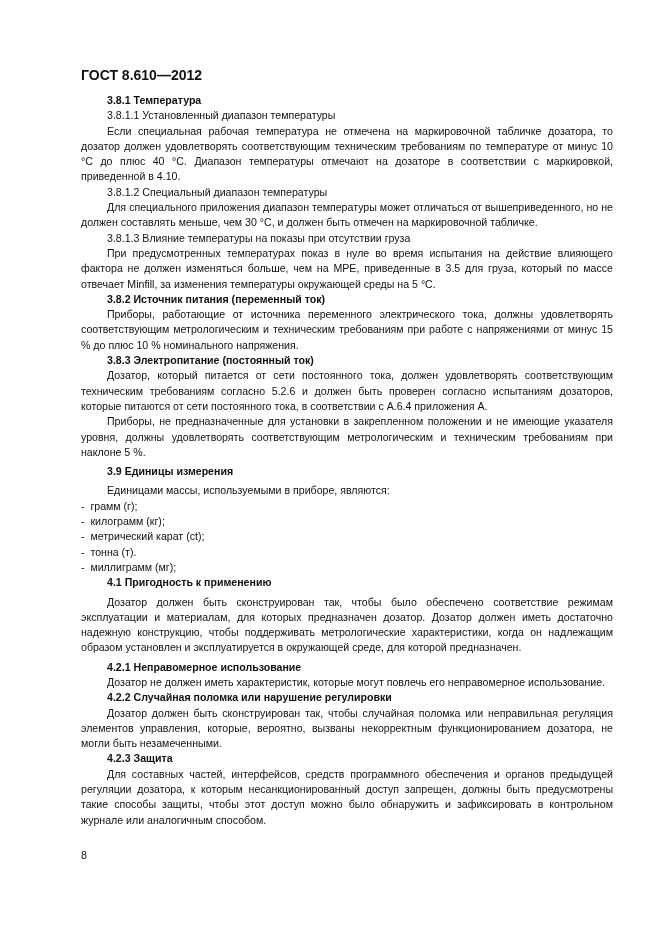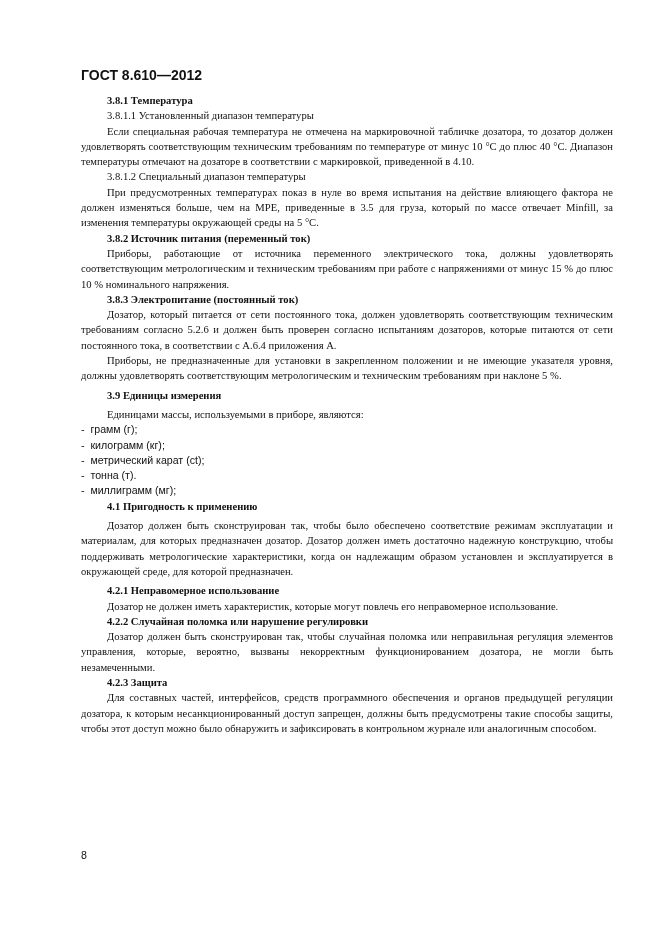--- a/index.html
+++ b/index.html
@@ -1,21 +1,21 @@
 <!DOCTYPE html>
 <html><head>
 <meta charset="utf-8">
 <style>
   html, body { margin: 0; padding: 0; background: #ffffff; }
   body { width: 661px; height: 936px; position: relative; overflow: hidden;
          font-family: "Liberation Sans", sans-serif; color: #111; }
   .page { position: absolute; left: 81px; top: 0; width: 532px; }
   .hdr { position: absolute; top: 67px; left: 0; font-weight: bold; font-size: 14px; }
   .content { position: absolute; top: 93px; left: 0; width: 532px; font-size: 10.6px; line-height: 15.3px; }
-  p { margin: 0; text-align: justify; font-family: Liberation Serif, serif; }
+  p { margin: 0; text-align: justify; }
   .ind { text-indent: 26px; }
   .h3 { font-weight: bold; padding-left: 26px; }
   .sub { padding-left: 26px; }
   .h1 { font-weight: bold; font-size: 13.5px; padding-left: 26px; margin-top: 14px; margin-bottom: 12px; }
   .gap { margin-top: 4px; }
   ul { list-style: none; margin: 0; padding: 0; }
   li { margin: 0; }
   li::before { content: "-  "; white-space: pre; }
   .pnum { position: absolute; top: 849px; left: 0; font-size: 10.6px; }
 </style>
@@ -23,20 +23,22 @@
 <body>
 
 <div class="page">
   <div class="hdr">ГОСТ 8.610—2012</div>
 
   <div class="content">
     <p class="h3">3.8.1  Температура</p>
     <p class="sub">3.8.1.1  Установленный диапазон температуры</p>
     <p class="ind">Если специальная рабочая температура не отмечена на маркировочной табличке дозатора, то дозатор должен удовлетворять соответствующим техническим требованиям по температуре от минус 10 °С до плюс 40 °С. Диапазон температуры отмечают на дозаторе в соответствии с маркировкой, приведенной в 4.10.</p>
     <p class="sub">3.8.1.2  Специальный диапазон температуры</p>
+    <p class="ind">Для специального приложения диапазон температуры может отличаться от вышеприведенного, но не должен составлять меньше, чем 30 °С, и должен быть отмечен на маркировочной табличке.</p>
+    <p class="sub">3.8.1.3  Влияние температуры на показы при отсутствии груза</p>
     <p class="ind">При предусмотренных температурах показ в нуле во время испытания на действие влияющего фактора не должен изменяться больше, чем на МРЕ, приведенные в 3.5 для груза, который по массе отвечает Minfill, за изменения температуры окружающей среды на 5 °С.</p>
 
     <p class="h3">3.8.2  Источник питания (переменный ток)</p>
     <p class="ind">Приборы, работающие от источника переменного электрического тока, должны удовлетворять соответствующим метрологическим и техническим требованиям при работе с напряжениями от минус 15 % до плюс 10 % номинального напряжения.</p>
 
     <p class="h3">3.8.3  Электропитание (постоянный ток)</p>
     <p class="ind">Дозатор, который питается от сети постоянного тока, должен удовлетворять соответствующим техническим требованиям согласно 5.2.6 и должен быть проверен согласно испытаниям дозаторов, которые питаются от сети постоянного тока, в соответствии с А.6.4 приложения А.</p>
 
     <p class="ind">Приборы, не предназначенные для установки в закрепленном положении и не имеющие указателя уровня, должны удовлетворять соответствующим метрологическим и техническим требованиям при наклоне 5 %.</p>
 

